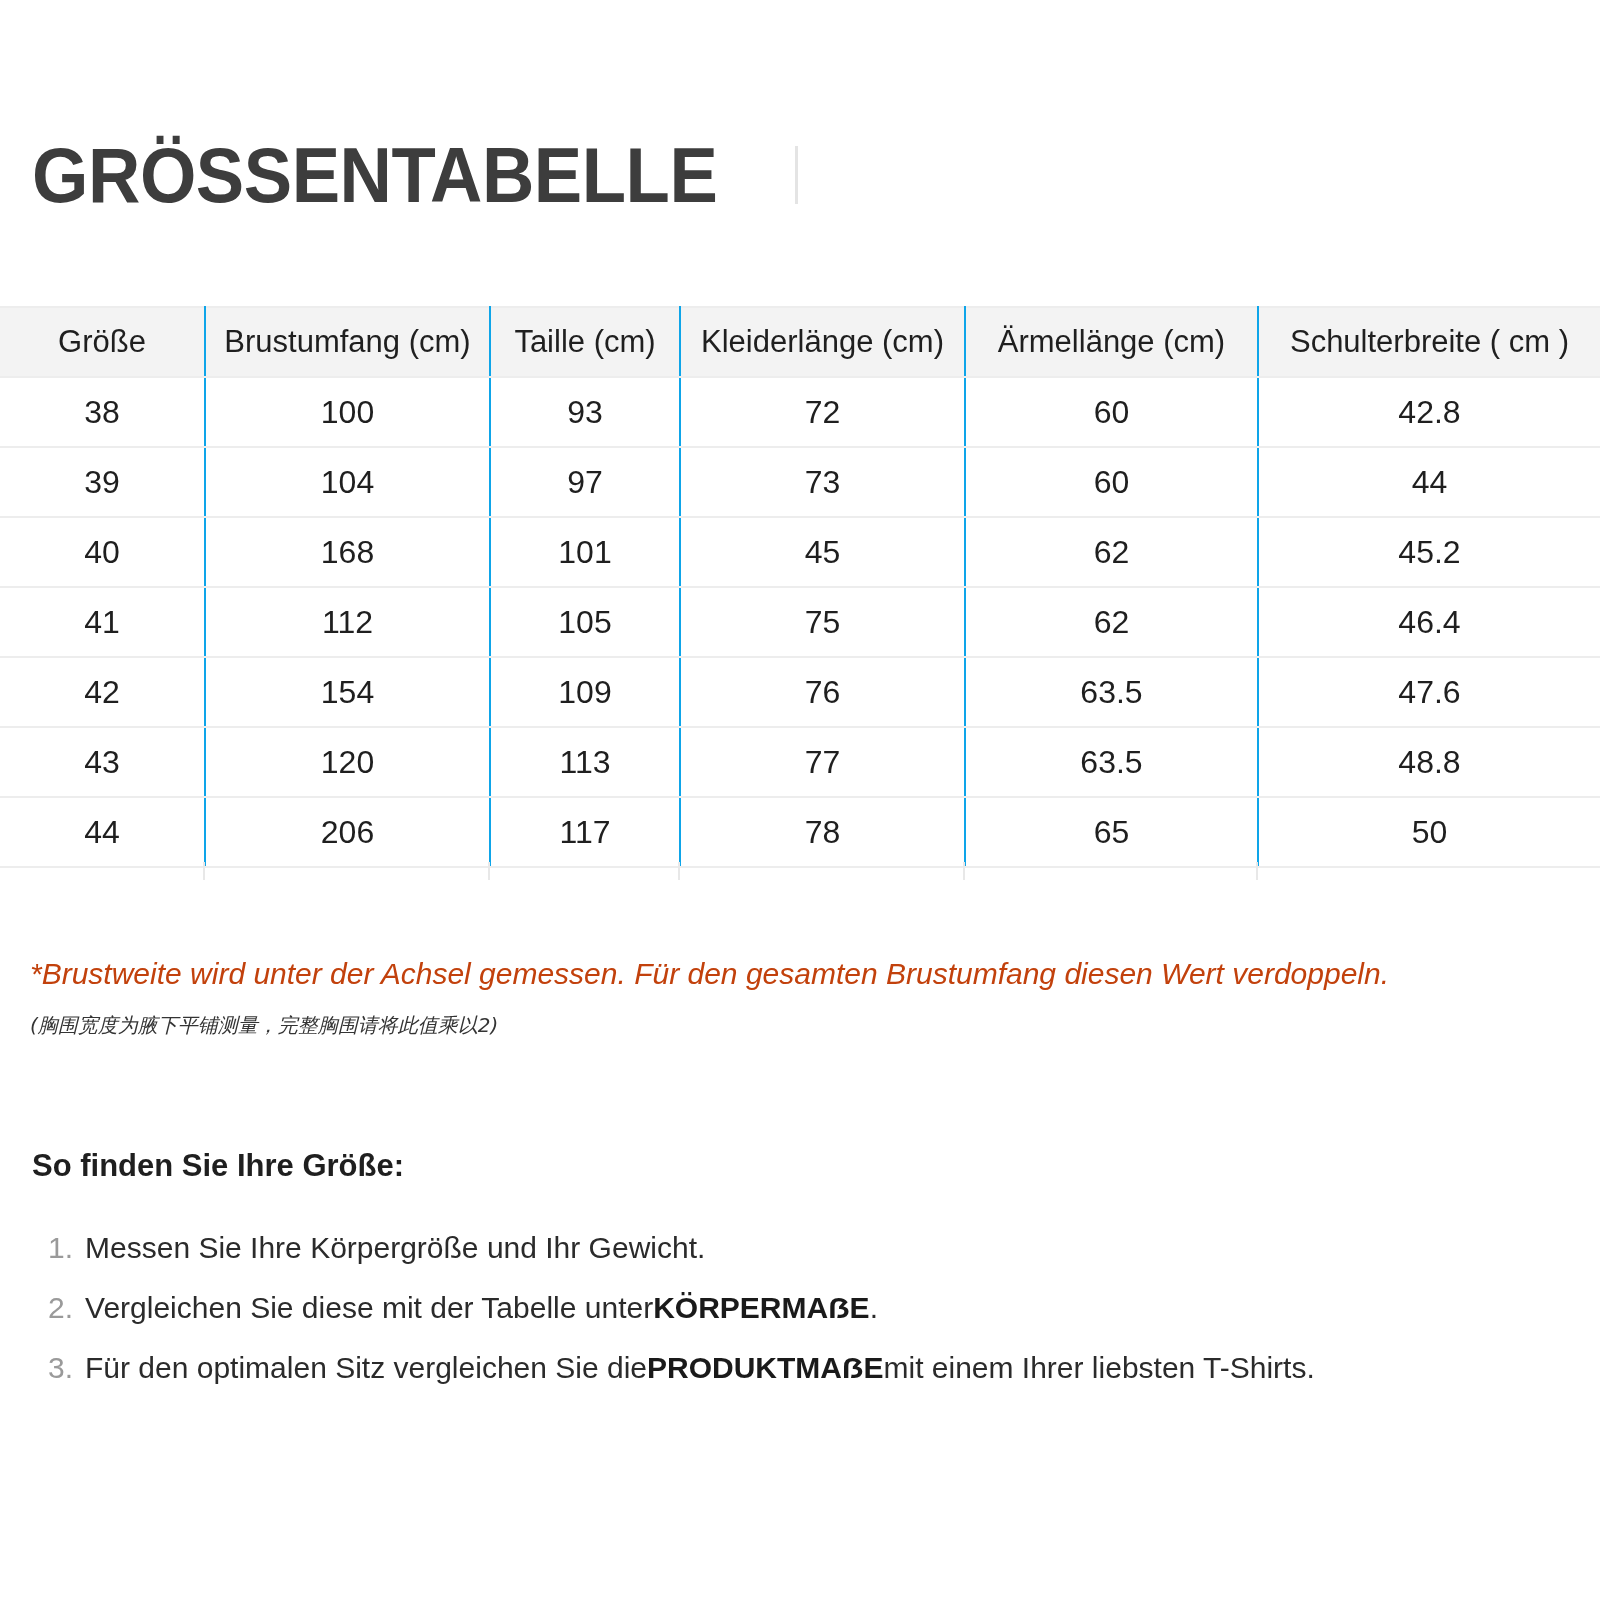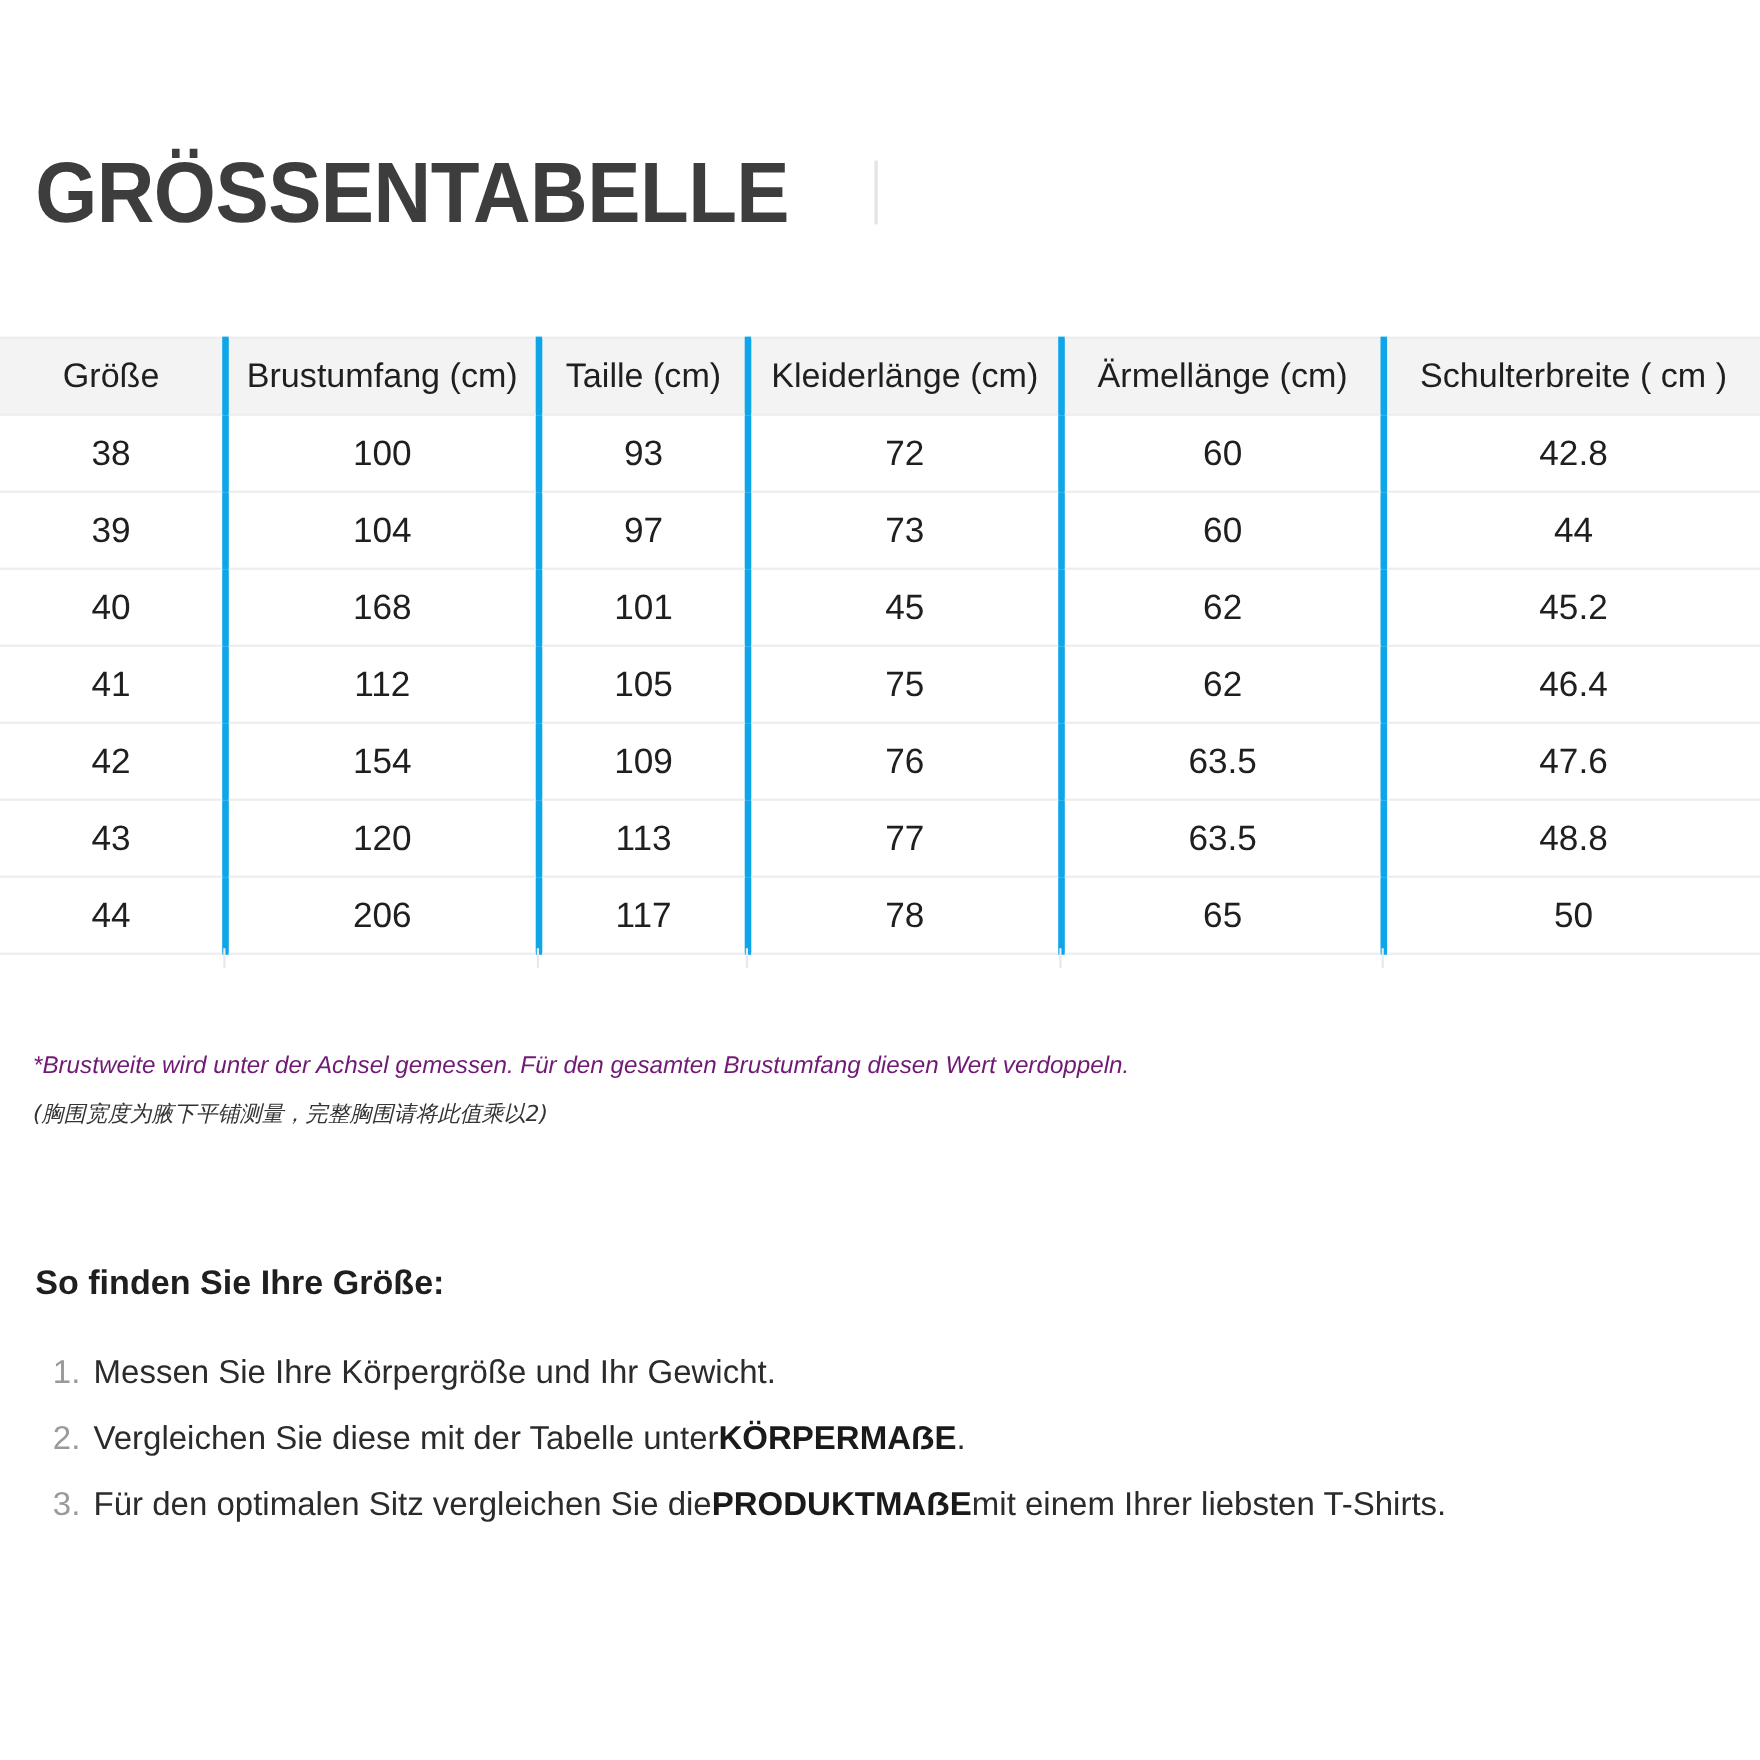--- a/index.html
+++ b/index.html
@@ -53,21 +53,21 @@
   .size-table {
     position: absolute;
     left: 0px;
     top: 306px;
     width: 1600px;
     border-collapse: collapse;
     table-layout: fixed;
   }
   .size-table th,
   .size-table td {
-    border-right: 6px solid #0ea5e9;
+    border-right: 2px solid #0ea5e9;
     border-bottom: 2px solid #ededed;
     text-align: center;
     vertical-align: middle;
     color: #1f1f1f;
     padding: 0;
   }
   .size-table th:last-child,
   .size-table td:last-child {
     border-right: none;
   }
@@ -116,23 +116,23 @@
 
   
   .notes {
     position: absolute;
     left: 30px;
     top: 950px;
     width: 1420px;
   }
   .note-italic {
     font-style: italic;
-    font-size: 22px;
+    font-size: 30px;
     line-height: 1.62;
-    color: #701a75;
+    color: #c2410c;
     margin: 0;
   }
   .note-cn {
     font-style: italic;
     font-size: 20px;
     line-height: 1.6;
     color: #343434;
     margin: 10px 0 0 0;
     font-family: "DejaVu Sans", "Liberation Sans", sans-serif;
   }

